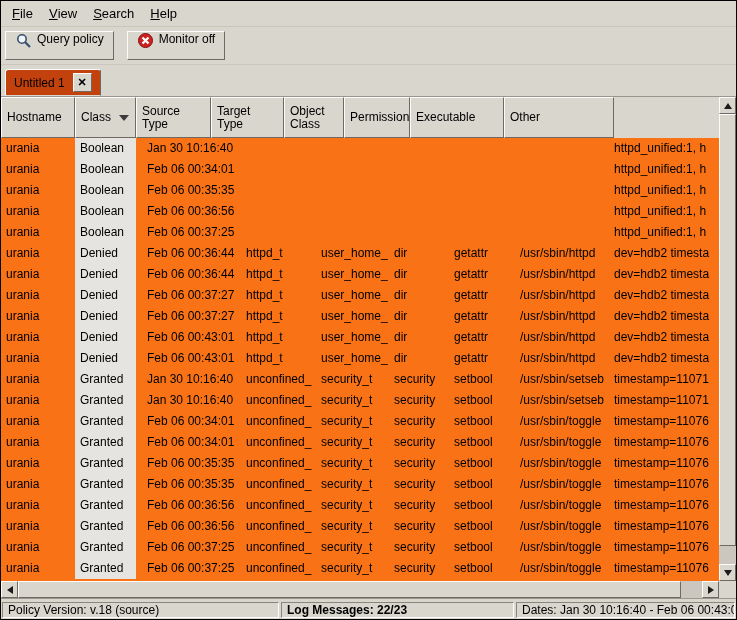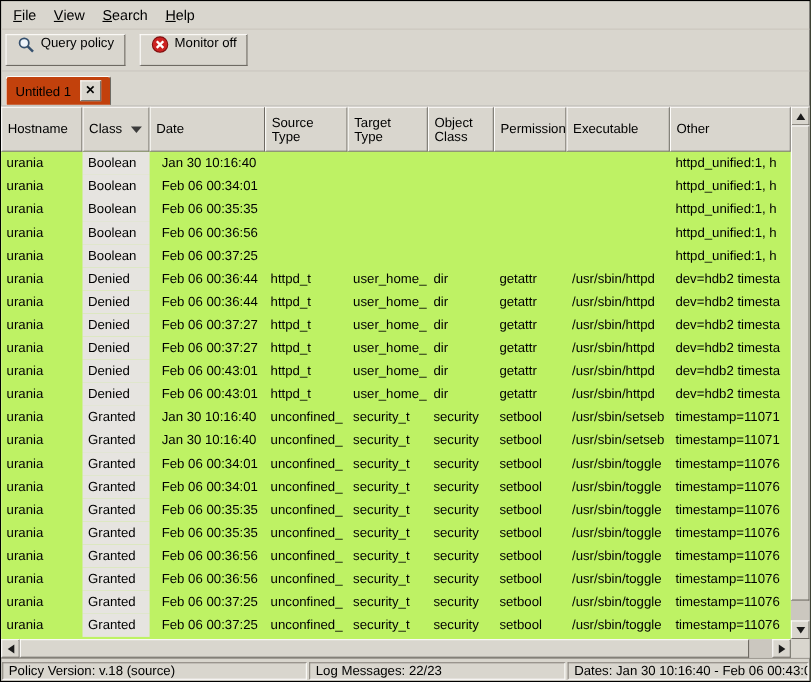--- a/index.html
+++ b/index.html
@@ -31,21 +31,21 @@
                font-size:11px; font-weight:bold; line-height:1; }
   
   .table-frame { height:502px; flex:none; display:flex; border-top:1px solid #9a968e; background:#fff; }
   .tcontent { width:718px; flex:none; display:flex; flex-direction:column; }
   .theader { height:41px; flex:none; display:flex; background:#d9d6ce; }
   .hcell { border:1px solid; border-color:#fdfcfa #6e6a63 #6e6a63 #fdfcfa; display:flex; align-items:center;
            padding:0 4px 0 5px; overflow:hidden; flex:none; }
   .hlabel { white-space:pre-line; line-height:13px; }
   .sort-arrow { margin-left:auto; margin-right:2px; width:0; height:0; flex:none;
                 border-left:5px solid transparent; border-right:5px solid transparent; border-top:6px solid #3c3c3c; }
-  .trows { flex:1; overflow:hidden; background:#bef264; }
+  .trows { flex:1; overflow:hidden; background:#f97316; }
   .row { height:21px; display:flex; }
   .cell { line-height:21px; padding-left:5px; white-space:nowrap; overflow:hidden; flex:none; }
   .c0{width:74px}.c1{width:61px}.c2{width:105px}.c3{width:75px}.c4{width:73px}.c5{width:60px}.c6{width:66px}.c7{width:94px}.c8{width:110px}
   .cell.c1 { background:#e6e4e0; }
   .cell.c2 { padding-left:11px; }
   
   .rightcol { width:17px; flex:none; display:flex; flex-direction:column; }
   .vscroll { flex:1; display:flex; flex-direction:column; background:#cbc7bf; }
   .sbtn { width:17px; height:17px; flex:none; background:#d9d6ce; border:1px solid;
           border-color:#fdfcfa #6e6a63 #6e6a63 #fdfcfa; display:flex; align-items:center; justify-content:center; }
@@ -59,21 +59,21 @@
   .corner { width:17px; height:17px; flex:none; background:#d9d6ce; }
   .arr-up   { width:0; height:0; border-left:4px solid transparent; border-right:4px solid transparent; border-bottom:6px solid #1a1a1a; }
   .arr-down { width:0; height:0; border-left:4px solid transparent; border-right:4px solid transparent; border-top:6px solid #1a1a1a; }
   .arr-left { width:0; height:0; border-top:4px solid transparent; border-bottom:4px solid transparent; border-right:6px solid #1a1a1a; }
   .arr-right{ width:0; height:0; border-top:4px solid transparent; border-bottom:4px solid transparent; border-left:6px solid #1a1a1a; }
   
   .statusbar { height:21px; flex:none; display:flex; align-items:flex-end; gap:2px; border-top:1px solid #9a968e; padding:1px; }
   .spanel { display:flex; align-items:center; padding:0 5px; overflow:hidden; white-space:nowrap;
             border:1px solid; border-color:#8a867e #fdfcfa #fdfcfa #8a867e; }
   .sp1 { width:277px; flex:none; }
-  .sp2 { width:233px; flex:none; }
+  .sp2 { width:233px; flex:none;font-weight:bold; }
   .sp3 { flex:1; }
 </style>
 </head>
 <body>
 
 <div class="menubar">
   <div class="menu-item">
       <span class="mn">F</span>
       <span>ile</span>
     </div>
@@ -124,23 +124,20 @@
 <div class="table-frame">
   <div class="tcontent">
     <div class="theader">
         <div class="hcell c0">
           <span class="hlabel">Hostname</span>
         </div>
         <div class="hcell c1">
           <span class="hlabel">Class</span>
           <span class="sort-arrow"></span>
         </div>
-        <div class="hcell c2">
-          <span class="hlabel">Date</span>
-        </div>
         <div class="hcell c3">
           <span class="hlabel">Source
 Type</span>
         </div>
         <div class="hcell c4">
           <span class="hlabel">Target
 Type</span>
         </div>
         <div class="hcell c5">
           <span class="hlabel">Object

